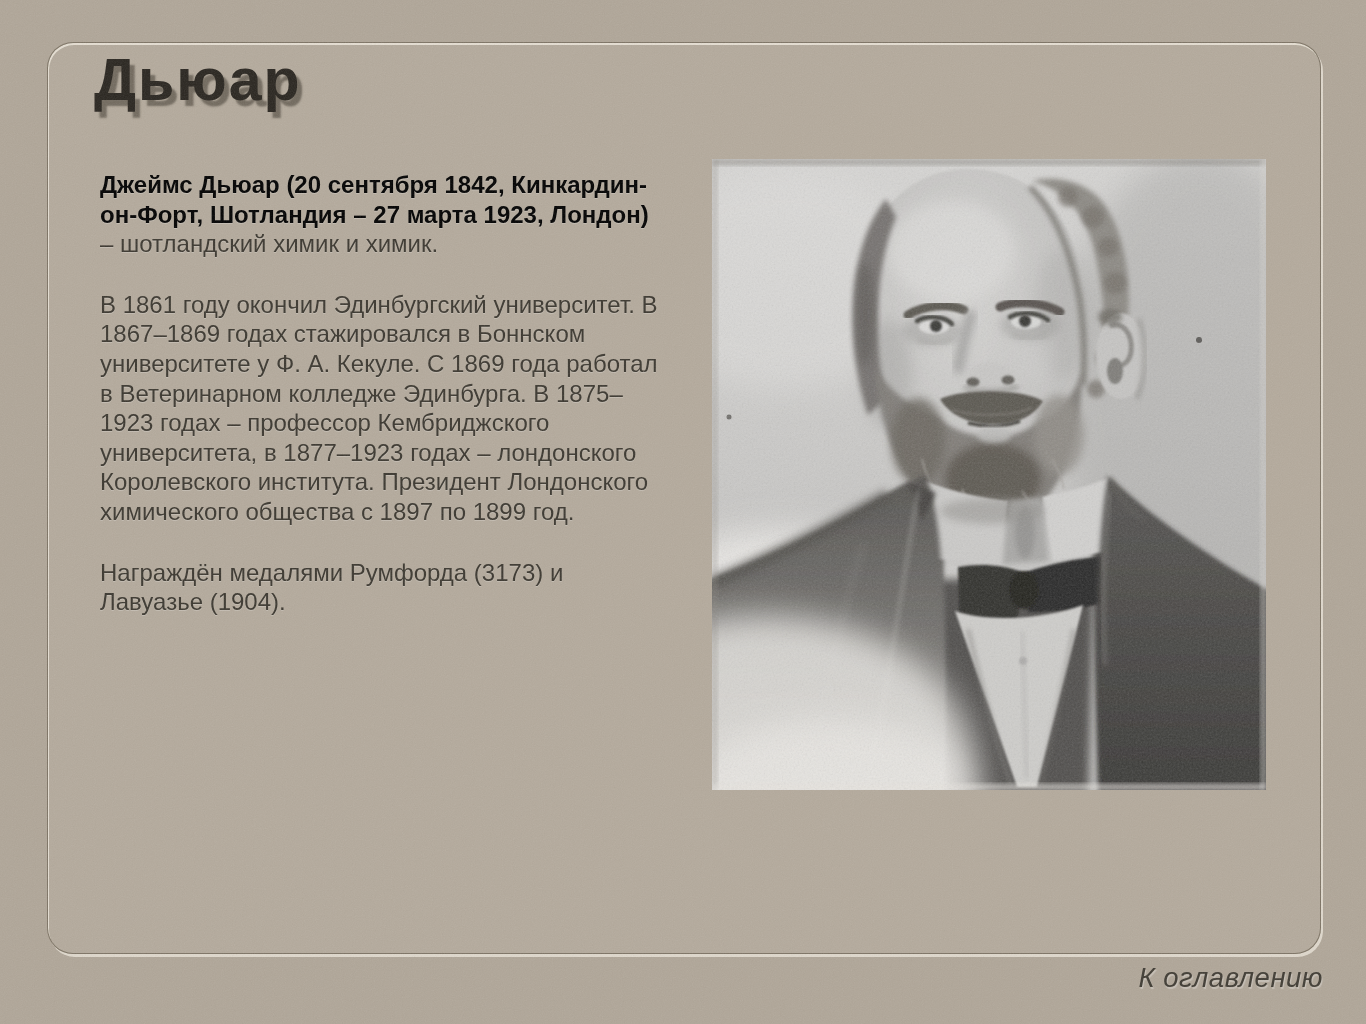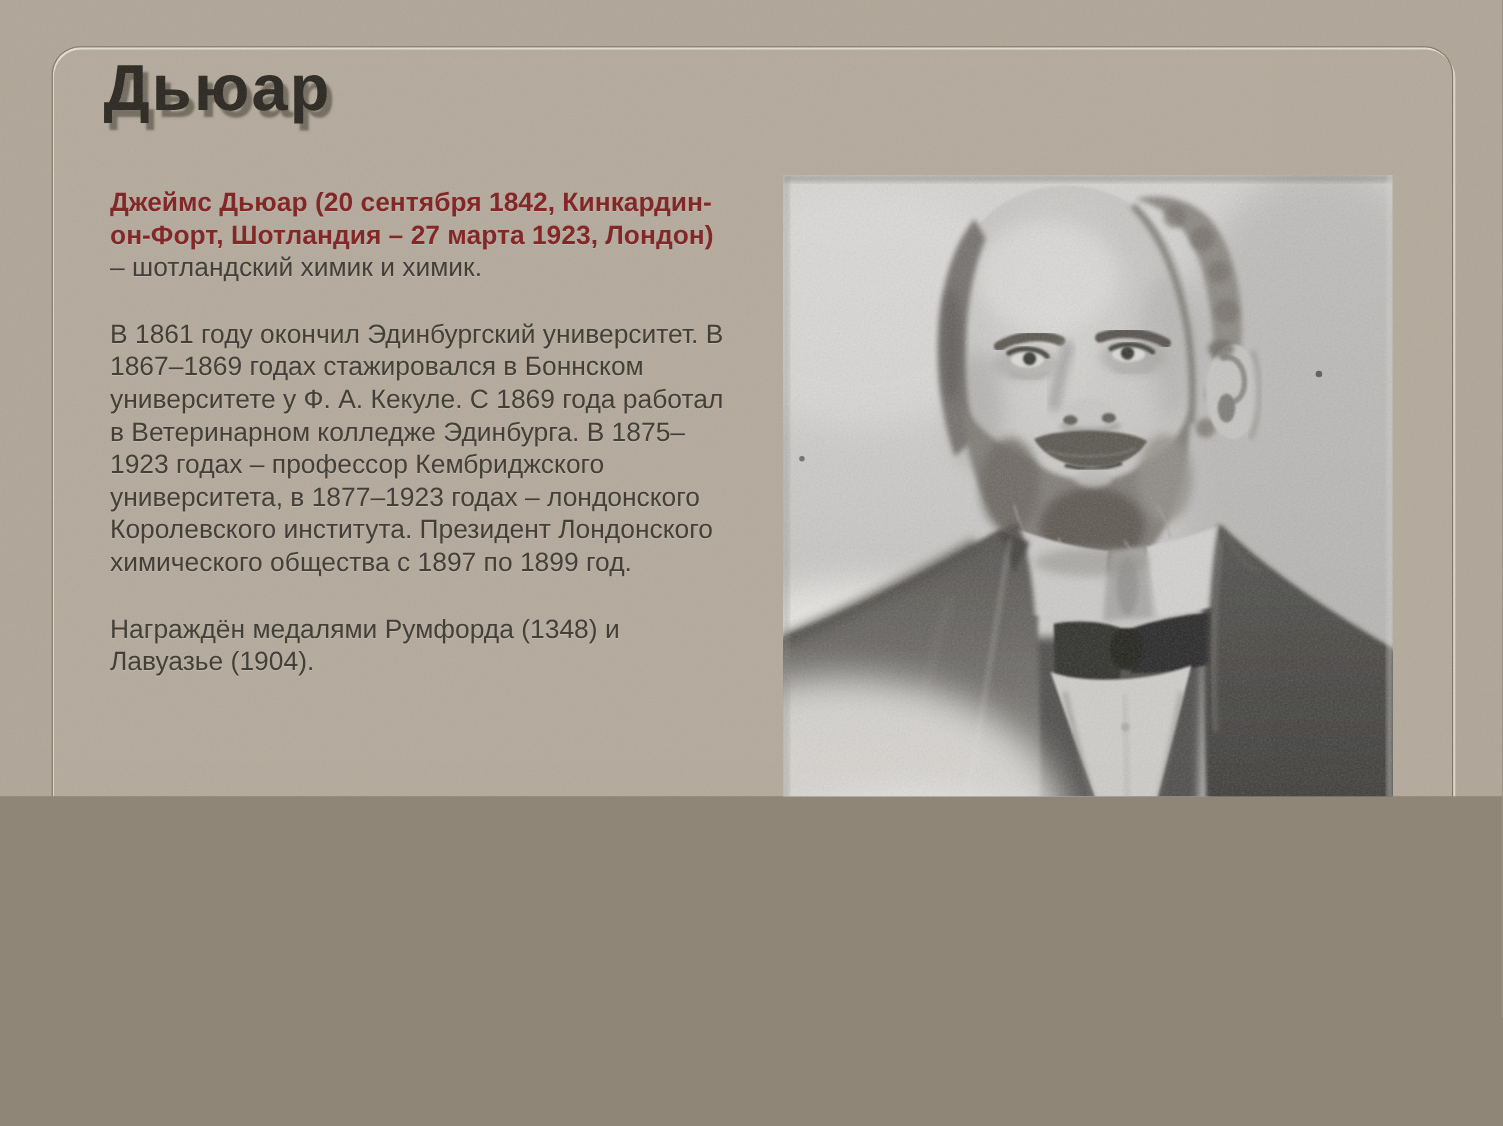--- a/index.html
+++ b/index.html
@@ -1,19 +1,19 @@
 <!DOCTYPE html>
 <html lang="ru"><head>
 <meta charset="utf-8">
 <style>
   html, body { margin: 0; padding: 0; background: #8f8678; }
   .stage {
     position: relative;
     width: 1366px;
-    height: 724px;
+    height: 1024px;
     overflow: hidden;
     background: #b0a698;
     font-family: "Liberation Sans", sans-serif;
   }
   .panel {
     position: absolute;
     left: 47px; top: 42px;
     width: 1272px; height: 910px;
     border-radius: 26px;
     border: 1px solid rgba(92, 82, 66, 0.62);
@@ -34,21 +34,21 @@
   .bio {
     position: absolute;
     left: 100px; top: 170px;
     width: 566px;
     font-size: 24px;
     line-height: 29.6px;
     color: #3b372f;
     text-shadow: 0 1px 0 rgba(255, 255, 255, 0.22);
   }
   .bio p { margin: 0 0 31px 0; }
-  .bio strong { font-weight: 700; color: #7f1d1d; }
+  .bio strong { font-weight: 700; color: #000000; }
   .photo {
     position: absolute;
     left: 712px; top: 159px;
     width: 554px; height: 631px;
     margin: 0;
   }
   .photo svg { display: block; width: 100%; height: 100%; }
   .toc {
     position: absolute;
     right: 43px; top: 962px;
@@ -73,21 +73,21 @@
 
 <div class="stage">
 
   <div class="panel"></div>
 
   <h1 class="title">Дьюар</h1>
 
   <div class="bio">
     <p><strong>Джеймс Дьюар (20 сентября 1842, Кинкардин-он-Форт, Шотландия – 27 марта 1923, Лондон)</strong><span> – шотландский химик и химик.</span></p>
     <p>В 1861 году окончил Эдинбургский университет. В 1867–1869 годах стажировался в Боннском университете у Ф. А. Кекуле. С 1869 года работал в Ветеринарном колледже Эдинбурга. В 1875–1923 годах – профессор Кембриджского университета, в 1877–1923 годах – лондонского Королевского института. Президент Лондонского химического общества с 1897 по 1899 год.</p>
-    <p>Награждён медалями Румфорда (1348) и Лавуазье (1904).</p>
+    <p>Награждён медалями Румфорда (3173) и Лавуазье (1904).</p>
   </div>
 
   <figure class="photo" role="img" aria-label="Чёрно-белый портрет Джеймса Дьюара">
     <svg viewBox="0 0 554 631" preserveAspectRatio="none" aria-hidden="true">
       <defs>
         <linearGradient id="pBg" x1="0" y1="0" x2="0" y2="1">
           <stop offset="0" stop-color="#d7d6d4"></stop>
             <stop offset="1" stop-color="#bdbcba"></stop>
         </linearGradient>
         <radialGradient id="pSkin" cx="0.45" cy="0.38" r="0.8">

